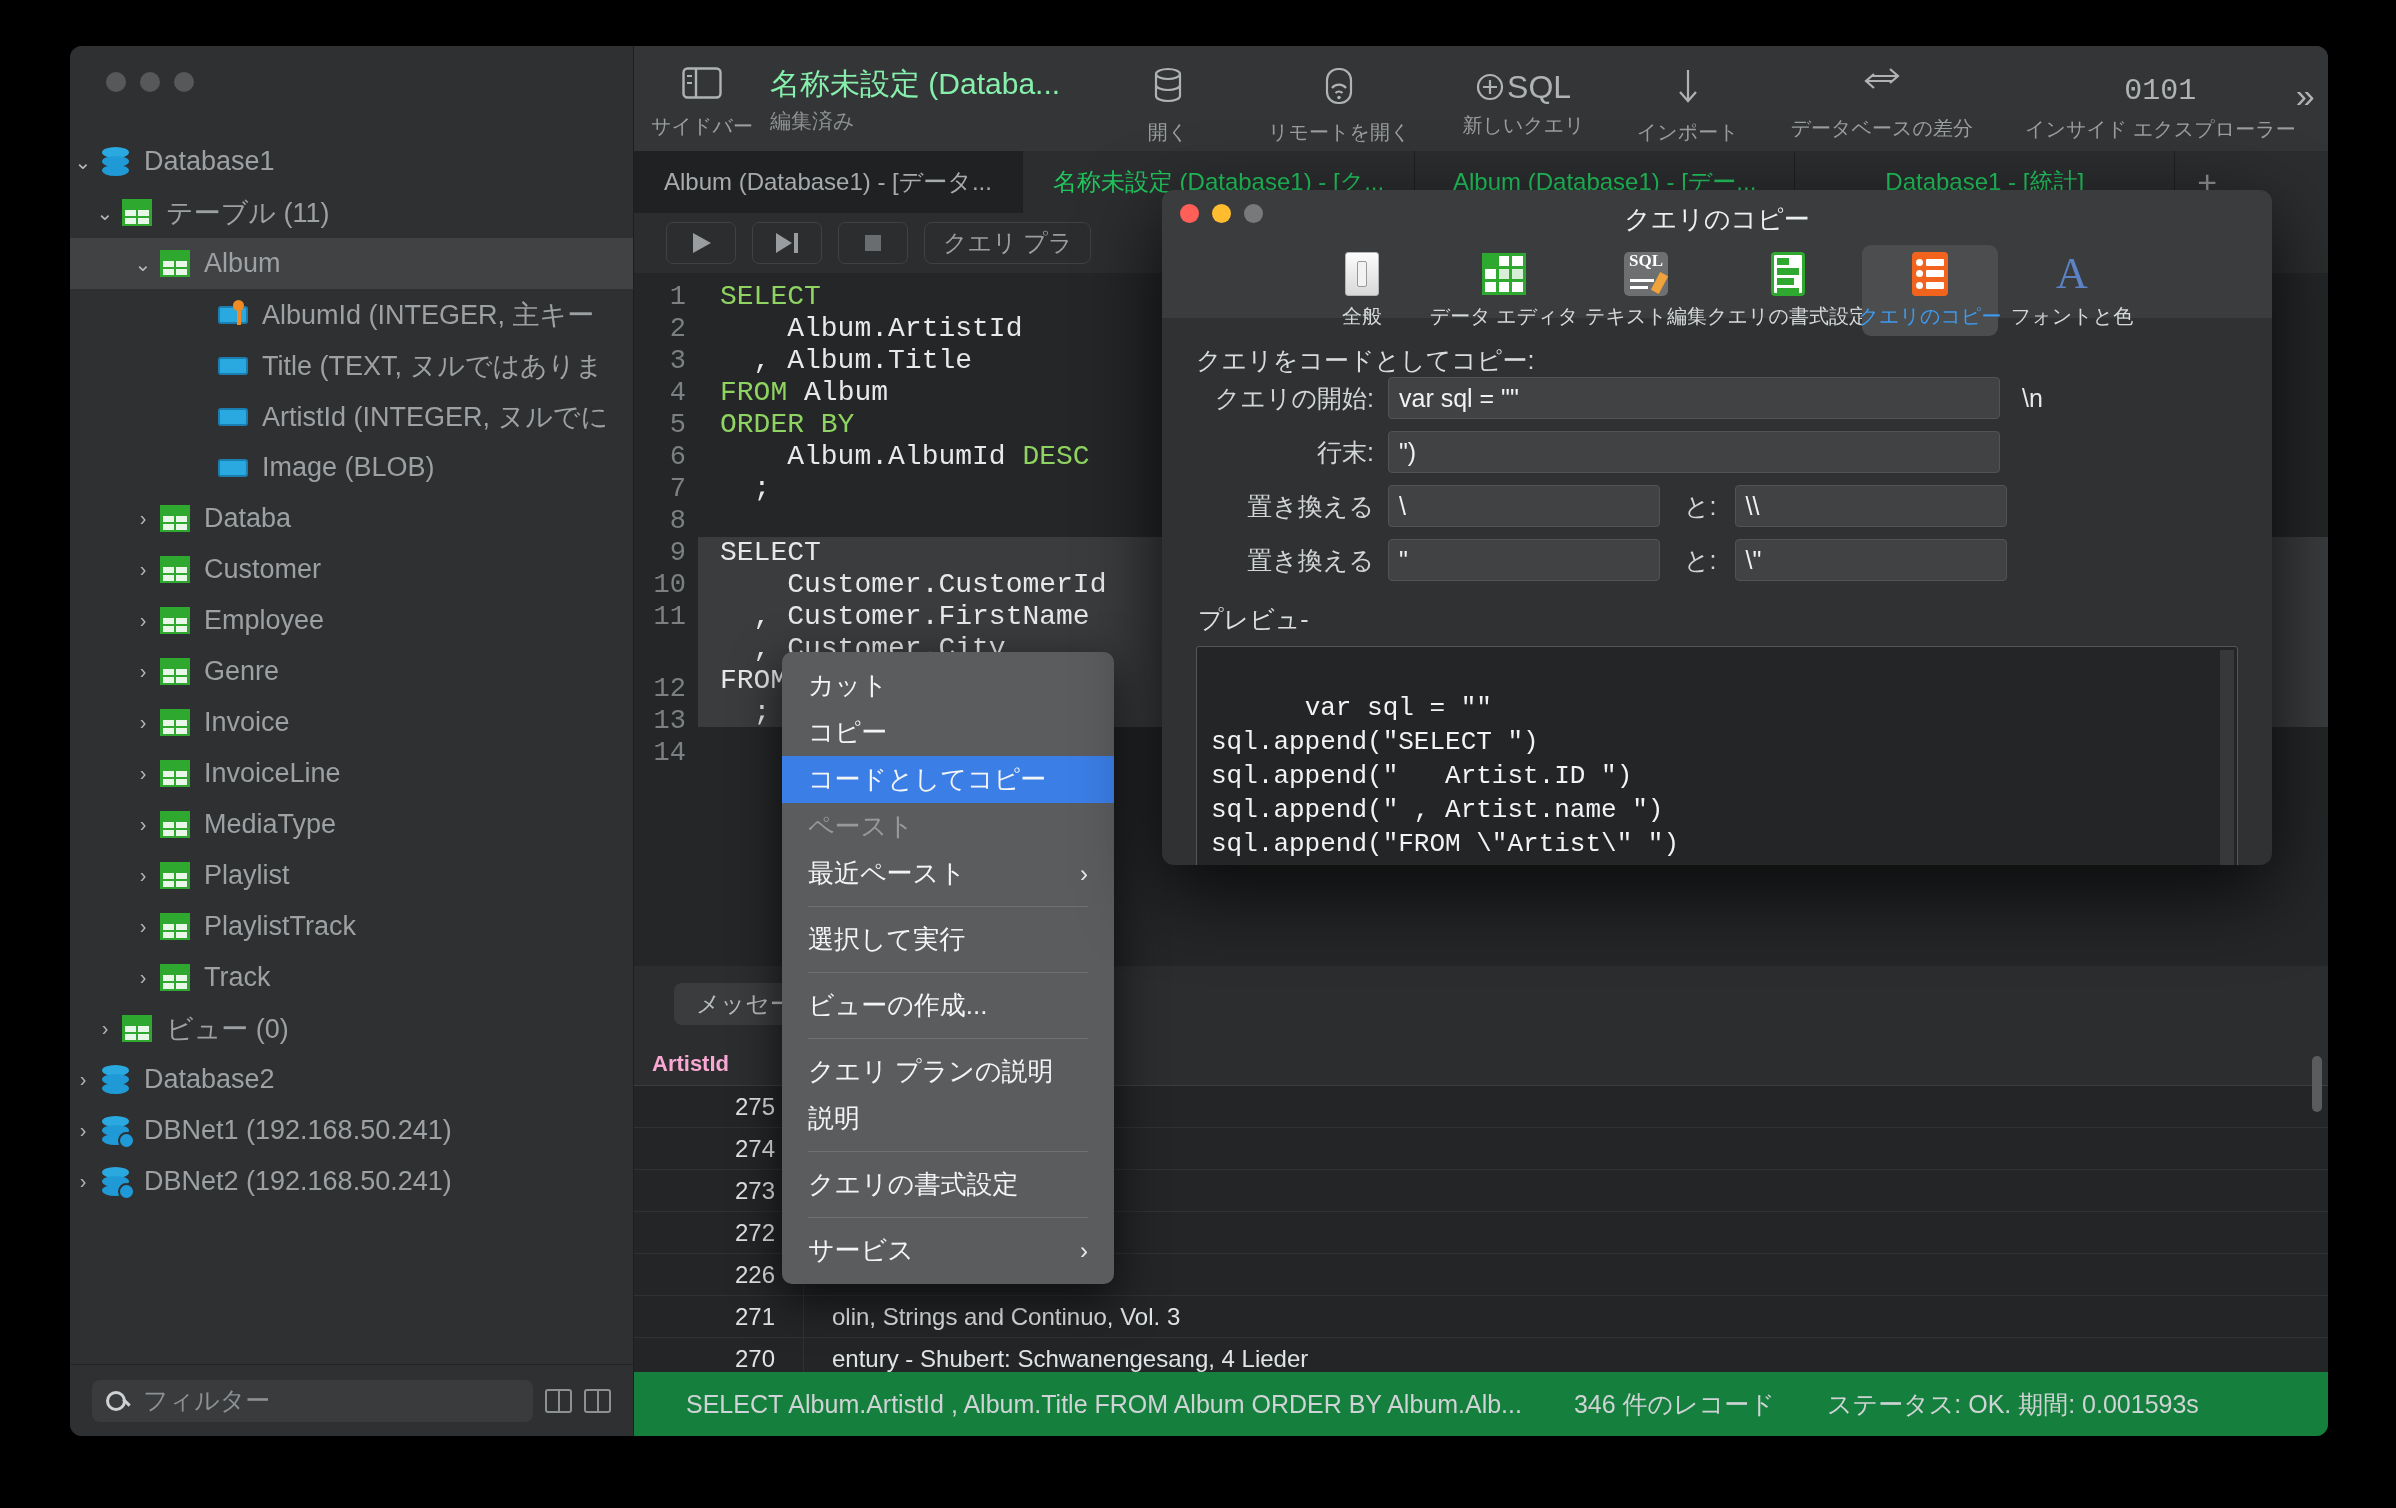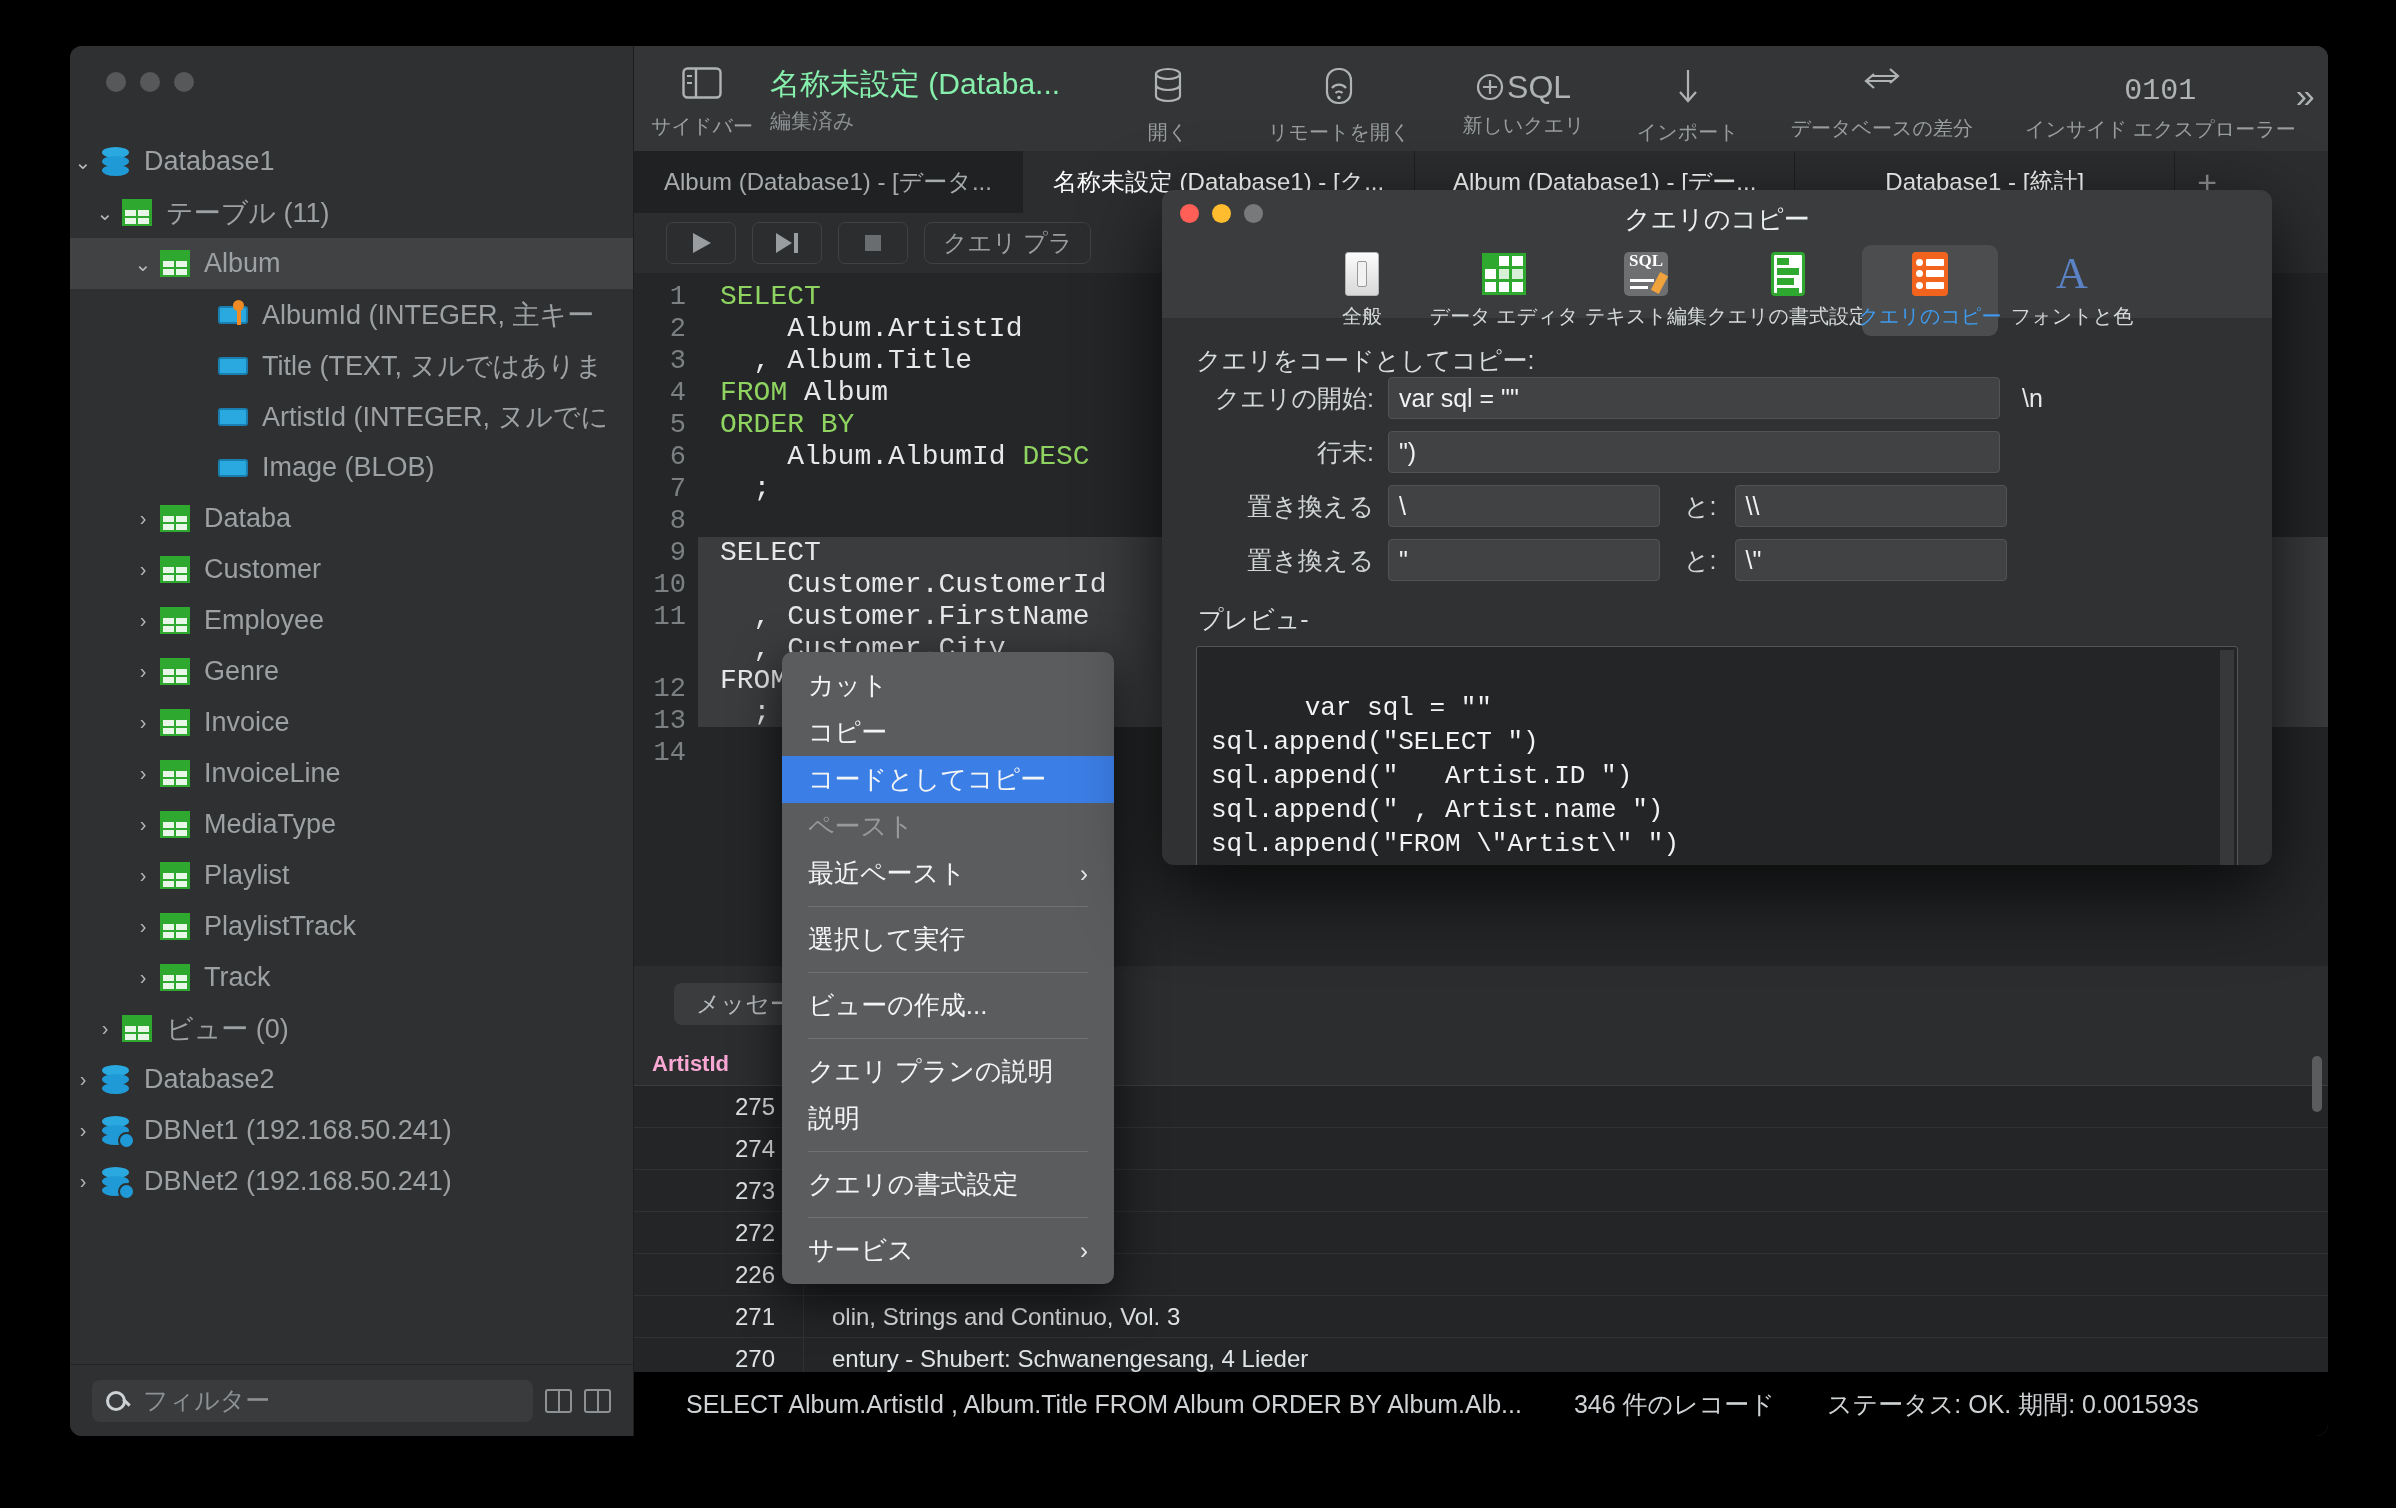--- a/index.html
+++ b/index.html
@@ -90,21 +90,21 @@
   .tbitem { display: flex; flex-direction: column; align-items: center; justify-content: flex-start;
             color: #9b9e9f; min-width: 96px; padding-top: 8px; }
   .tbitem .g { font-size: 36px; line-height: 42px; color: #b0b3b4; }
   .tbitem .l { font-size: 20px; margin-top: 4px; color: #9b9e9f; white-space: nowrap; }
   #docTitle { display:flex; flex-direction:column; justify-content:center; margin-left: 20px; margin-right: 60px; padding-top:6px; }
   #docTitle .t { font-size: 30px; color: #86efac; font-weight: normal; white-space: nowrap; }
   #docTitle .s { font-size: 21px; color: #8d9092; margin-top: 2px; }
   #chevrons { margin-left: auto; color: #b0b3b4; font-size: 34px; padding-top: 18px; }
   #tabstrip { height: 62px; background: #2b2d2e; display: flex; align-items: stretch; }
   .tab { display:flex; align-items:center; justify-content:center; padding: 0 30px;
-         color:#ffffff; font-size: 24px; border-right: 1px solid #1d1f20; white-space: nowrap;
+         color:#22c55e; font-size: 24px; border-right: 1px solid #1d1f20; white-space: nowrap;
          min-width: 380px; }
   .tab.active { background: #1f2122; color: #a8abad; }
   .tabplus { width: 64px; display:flex;align-items:center;justify-content:center;color:#8e9193;font-size:34px; }
   #editorbar { height: 60px; display: flex; align-items: center; gap: 16px; padding: 0 32px; background:#2b2d2e; }
   .ebtn { width: 70px; height: 42px; border: 1px solid #3f4143; border-radius: 7px;
           display:flex;align-items:center;justify-content:center; color:#7f8284; }
   .pillbtn { height: 42px; border: 1px solid #3f4143; border-radius: 8px; padding: 0 18px;
              display:flex;align-items:center; color:#9b9e9f; font-size: 24px; }
   #editor { flex: 1; background: #242627; position: relative; overflow: hidden; display:flex; }
   #gutter { width: 64px; padding-top: 8px; text-align: right; color: #7d8082;
@@ -117,21 +117,21 @@
   .rpill { height: 42px; border-radius: 8px; background:#3a3c3e; display:flex;align-items:center;
            padding:0 22px; color:#b9bcbe; font-size:24px; }
   #grid { flex: 0 0 330px; background: #232526; overflow:hidden; position: relative; }
   #gridhead { display:flex; height:44px; background:#2b2d2e; border-bottom:1px solid #3a3c3e; }
   .gh { color:#f9a8d4; font-size:22px; display:flex; align-items:center; padding-left:18px; font-weight:bold;}
   .gh.c1 { width: 170px; border-right:1px solid #3a3c3e; }
   .grow { display:flex; height:42px; border-bottom:1px solid #2f3132; }
   .gc1 { width:170px; color:#e1e4e6; font-size:24px; display:flex;align-items:center;justify-content:flex-end;
          padding-right:28px; border-right:1px solid #2f3132; }
   .gc2 { flex:1; color:#e1e4e6; font-size:24px; display:flex;align-items:center; padding-left:28px; white-space:nowrap; overflow:hidden;}
-  #statusbar { height: 64px; background:#000000; display:flex; align-items:center; gap: 52px;
+  #statusbar { height: 64px; background:#15803d; display:flex; align-items:center; gap: 52px;
                padding: 0 52px; color:#d0d3d5; font-size: 25px; white-space: nowrap;}
   #vscroll { position:absolute; right:6px; top:14px; width:10px; height:56px; border-radius:5px; background:#5a5c5e; }
   
   #ctxmenu {
     position: absolute; left: 782px; top: 652px; width: 332px;
     background: #5a5c5d; border-radius: 10px; padding: 10px 0;
     box-shadow: 0 14px 48px rgba(0,0,0,.65);
     z-index: 40;
   }
   .mi { height: 47px; display: flex; align-items: center; padding: 0 26px;

